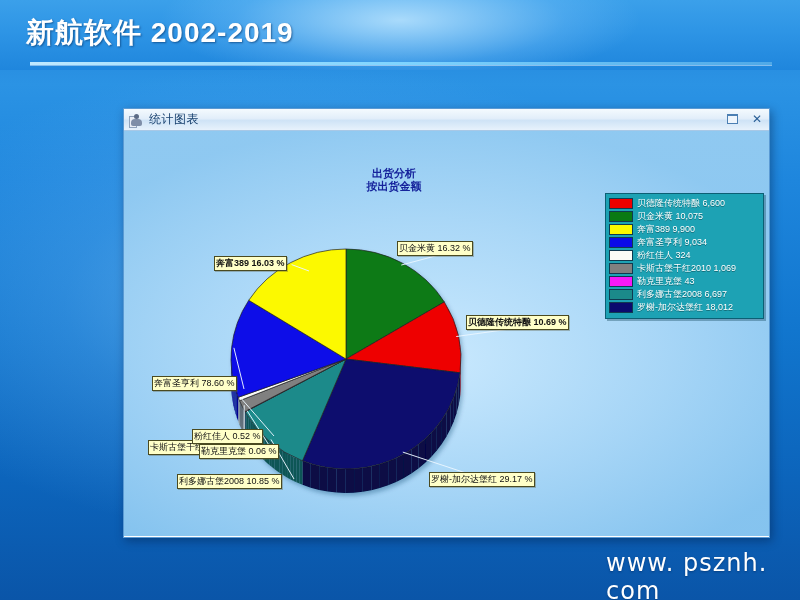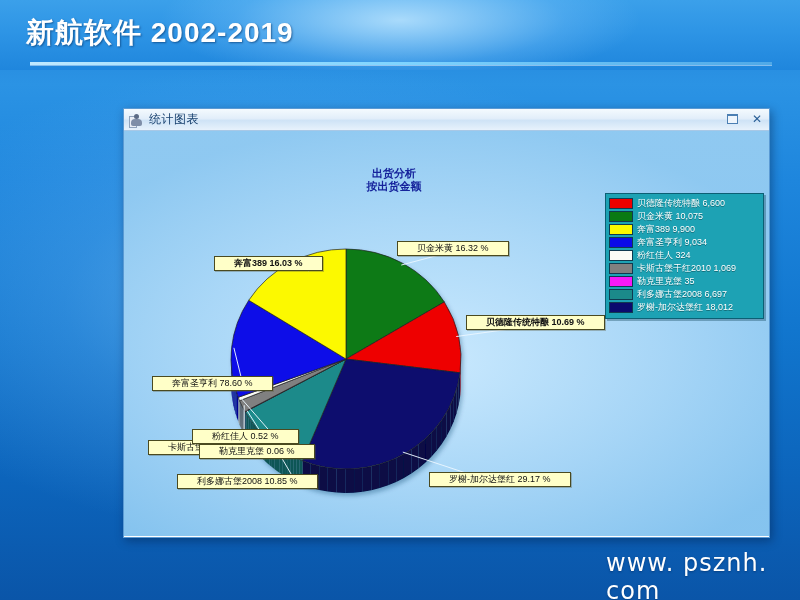--- a/index.html
+++ b/index.html
@@ -80,21 +80,21 @@
   
   #chart-title{
     position:absolute;left:190px;top:36px;width:160px;text-align:center;
     font-size:11px;line-height:13px;color:#16239c;font-weight:bold;
   }
   
   #pie-wrap{position:absolute;left:0;top:0;width:645px;height:405px;}
   
   .lbl{
     position:absolute;background:#ffffc8;border:1px solid #4a4a20;
-    font-size:9px;line-height:11px;color:#111111;padding:1px 19px;white-space:nowrap;
+    font-size:9px;line-height:11px;color:#111111;padding:1px 1px;white-space:nowrap;
     box-shadow:1px 1px 0 rgba(90,90,60,.35);
   }
   
   #legend{
     position:absolute;left:481px;top:62px;width:142px;
     background:#1da2b4;
     border:1px solid #0c5f74;
     box-shadow:2px 2px 0 rgba(10,60,80,.35);
     padding:3px 12px 4px 3px;
   }
@@ -337,21 +337,21 @@
           <div class="lg-row">
             <span class="lg-sw" style="background: rgb(251, 252, 246);"></span>
             <span class="lg-tx">粉红佳人 324</span>
           </div>
           <div class="lg-row">
             <span class="lg-sw" style="background: rgb(128, 128, 128);"></span>
             <span class="lg-tx">卡斯古堡干红2010 1,069</span>
           </div>
           <div class="lg-row">
             <span class="lg-sw" style="background: rgb(247, 25, 247);"></span>
-            <span class="lg-tx">勒克里克堡 35</span>
+            <span class="lg-tx">勒克里克堡 43</span>
           </div>
           <div class="lg-row">
             <span class="lg-sw" style="background: rgb(27, 138, 138);"></span>
             <span class="lg-tx">利多娜古堡2008 6,697</span>
           </div>
           <div class="lg-row">
             <span class="lg-sw" style="background: rgb(11, 11, 110);"></span>
             <span class="lg-tx">罗榭-加尔达堡红 18,012</span>
           </div>
         </div>

